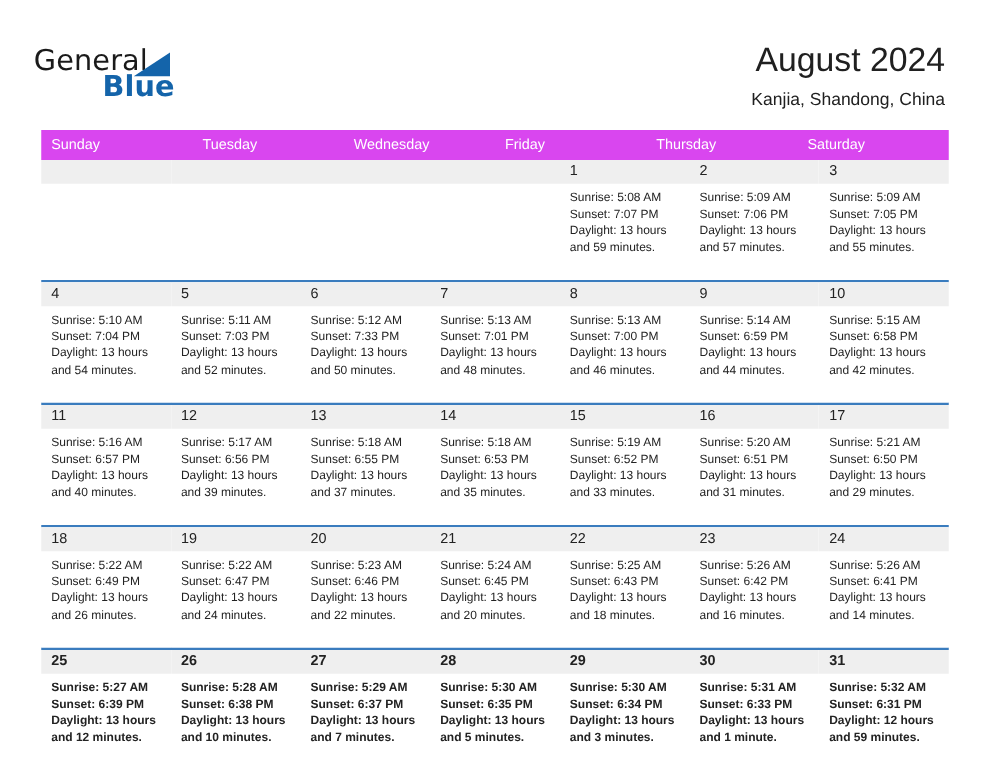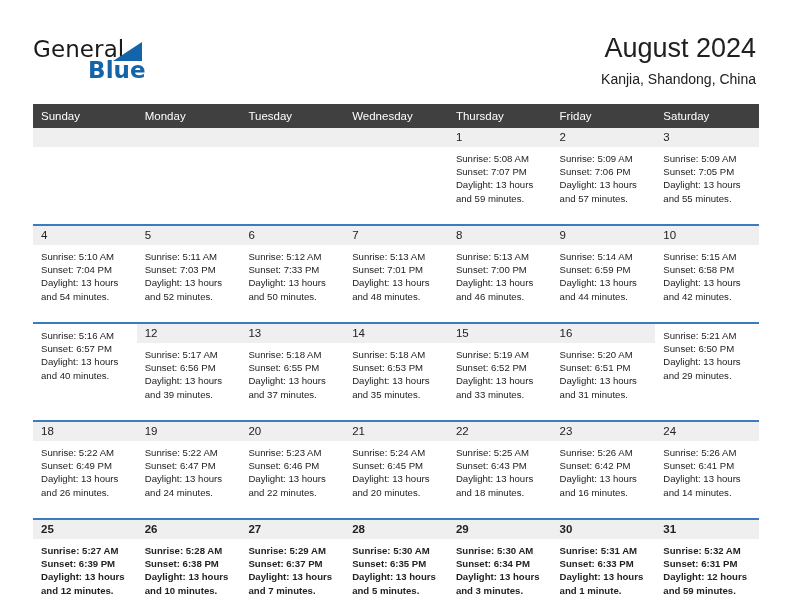--- a/index.html
+++ b/index.html
@@ -26,21 +26,21 @@
   .header {
     position: absolute;
     left: 0;
     top: 0;
     width: 792px;
     height: 100px;
   }
 
   .logo {
     position: absolute;
-    left: 33px;
+    left: 27px;
     top: 36px;
     width: 200px;
     height: 50px;
   }
   .logo-general {
     position: absolute;
     left: 0;
     top: 0;
     font-size: 23px;
     letter-spacing: 0.1px;
@@ -94,21 +94,21 @@
   .calendar {
     position: absolute;
     left: 33px;
     top: 104px;
     width: 726px;
   }
 
   .weekday-row {
     display: flex;
     width: 726px;
-    background: #404040;
+    background: #d946ef;
   }
   .weekday-cell {
     flex: 1 1 0;
     box-sizing: border-box;
     padding: 5px 0 5px 8px;
     font-size: 11.5px;
     color: #ffffff;
     line-height: 14px;
     white-space: nowrap;
     overflow: hidden;
@@ -175,25 +175,24 @@
       <div class="cal-title">August 2024</div>
       <div class="cal-subtitle">Kanjia, Shandong, China</div>
     </div>
 
   </div>
 
   <div class="calendar">
 
     <div class="weekday-row">
       <div class="weekday-cell">Sunday</div>
-      <div class="weekday-cell">Monday</div>
       <div class="weekday-cell">Tuesday</div>
       <div class="weekday-cell">Wednesday</div>
+      <div class="weekday-cell">Friday</div>
       <div class="weekday-cell">Thursday</div>
-      <div class="weekday-cell">Friday</div>
       <div class="weekday-cell">Saturday</div>
     </div>
 
     <div class="week-row">
       <div class="day-cell empty">
         <div class="day-number-band"></div>
         <div class="day-body">
           <div></div>
           <div></div>
           <div></div>
@@ -317,20 +316,21 @@
           <div>Sunrise: 5:15 AM</div>
           <div>Sunset: 6:58 PM</div>
           <div>Daylight: 13 hours</div>
           <div>and 42 minutes.</div>
         </div>
       </div>
     </div>
 
     <div class="week-row">
       <div class="day-cell">
+        <div class="day-number-band">11</div>
         <div class="day-body">
           <div>Sunrise: 5:16 AM</div>
           <div>Sunset: 6:57 PM</div>
           <div>Daylight: 13 hours</div>
           <div>and 40 minutes.</div>
         </div>
       </div>
       <div class="day-cell">
         <div class="day-number-band">12</div>
         <div class="day-body">
@@ -370,20 +370,21 @@
       <div class="day-cell">
         <div class="day-number-band">16</div>
         <div class="day-body">
           <div>Sunrise: 5:20 AM</div>
           <div>Sunset: 6:51 PM</div>
           <div>Daylight: 13 hours</div>
           <div>and 31 minutes.</div>
         </div>
       </div>
       <div class="day-cell">
+        <div class="day-number-band">17</div>
         <div class="day-body">
           <div>Sunrise: 5:21 AM</div>
           <div>Sunset: 6:50 PM</div>
           <div>Daylight: 13 hours</div>
           <div>and 29 minutes.</div>
         </div>
       </div>
     </div>
 
     <div class="week-row">

